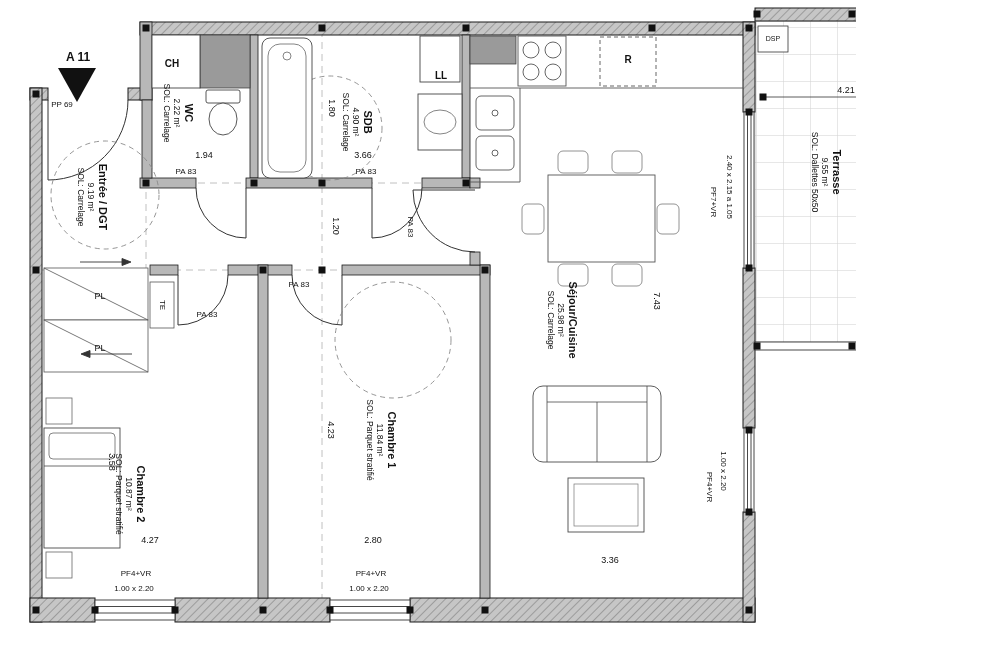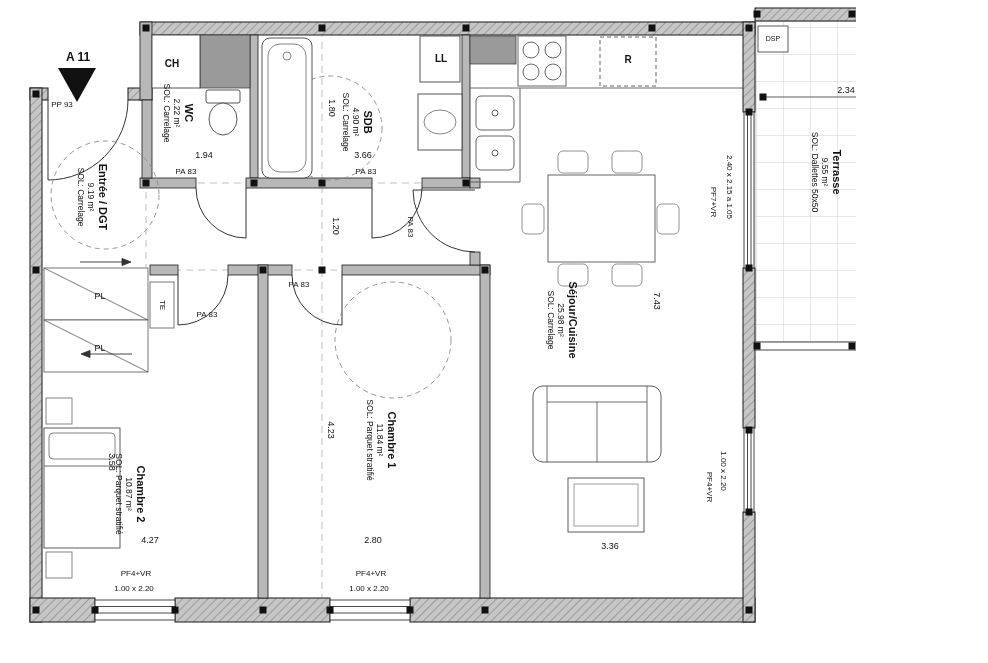--- a/index.html
+++ b/index.html
@@ -253,49 +253,49 @@
   <div class="sub">10.87 m²</div>
   <div class="sub">SOL: Parquet stratifié</div>
 </div>
 <div class="lbl v room" style="left:826px;top:172px">
   <div class="name">Terrasse</div>
   <div class="sub">9.55 m²</div>
   <div class="sub">SOL: Dallettes 50x50</div>
 </div>
 
 <div class="lbl b" style="left:172px;top:64px">CH</div>
-<div class="lbl b" style="left:441px;top:59px">LL</div>
+<div class="lbl b" style="left:441px;top:76px">LL</div>
 <div class="lbl b" style="left:628px;top:60px">R</div>
 <div class="lbl" style="left:100px;top:296px">PL</div>
 <div class="lbl" style="left:100px;top:348px">PL</div>
 <div class="lbl v small" style="left:162px;top:305px">TE</div>
 <div class="lbl tiny" style="left:773px;top:39px">DSP</div>
 
-<div class="lbl small" style="left:62px;top:105px">PP 93</div>
+<div class="lbl small" style="left:62px;top:105px">PP 69</div>
 <div class="lbl small" style="left:186px;top:172px">PA 83</div>
 <div class="lbl small" style="left:366px;top:172px">PA 83</div>
 <div class="lbl v small" style="left:410px;top:227px">PA 83</div>
 <div class="lbl small" style="left:299px;top:285px">PA 83</div>
 <div class="lbl small" style="left:207px;top:315px">PA 83</div>
 
 <div class="lbl small" style="left:136px;top:574px">PF4+VR</div>
 <div class="lbl small" style="left:134px;top:589px">1.00 x 2.20</div>
 <div class="lbl small" style="left:371px;top:574px">PF4+VR</div>
 <div class="lbl small" style="left:369px;top:589px">1.00 x 2.20</div>
 <div class="lbl v small" style="left:709px;top:487px">PF4+VR</div>
 <div class="lbl v small" style="left:723px;top:471px">1.00 x 2.20</div>
 <div class="lbl v small" style="left:713px;top:202px">PF7+VR</div>
 <div class="lbl v small" style="left:729px;top:187px">2.40 x 2.15 a 1.05</div>
 
 <div class="lbl" style="left:204px;top:155px">1.94</div>
 <div class="lbl" style="left:363px;top:155px">3.66</div>
 <div class="lbl v" style="left:332px;top:108px">1.80</div>
 <div class="lbl v" style="left:336px;top:226px">1.20</div>
-<div class="lbl" style="left:846px;top:90px">2.34</div>
+<div class="lbl" style="left:846px;top:90px">4.21</div>
 <div class="lbl v" style="left:900px;top:152px">4.08</div>
 <div class="lbl v" style="left:657px;top:301px">7.43</div>
-<div class="lbl" style="left:610px;top:546px">3.36</div>
+<div class="lbl" style="left:610px;top:560px">3.36</div>
 <div class="lbl" style="left:373px;top:540px">2.80</div>
 <div class="lbl v" style="left:331px;top:430px">4.23</div>
 <div class="lbl" style="left:150px;top:540px">4.27</div>
 <div class="lbl v" style="left:112px;top:462px">3.58</div>
 
 </div>
 
 </body></html>

